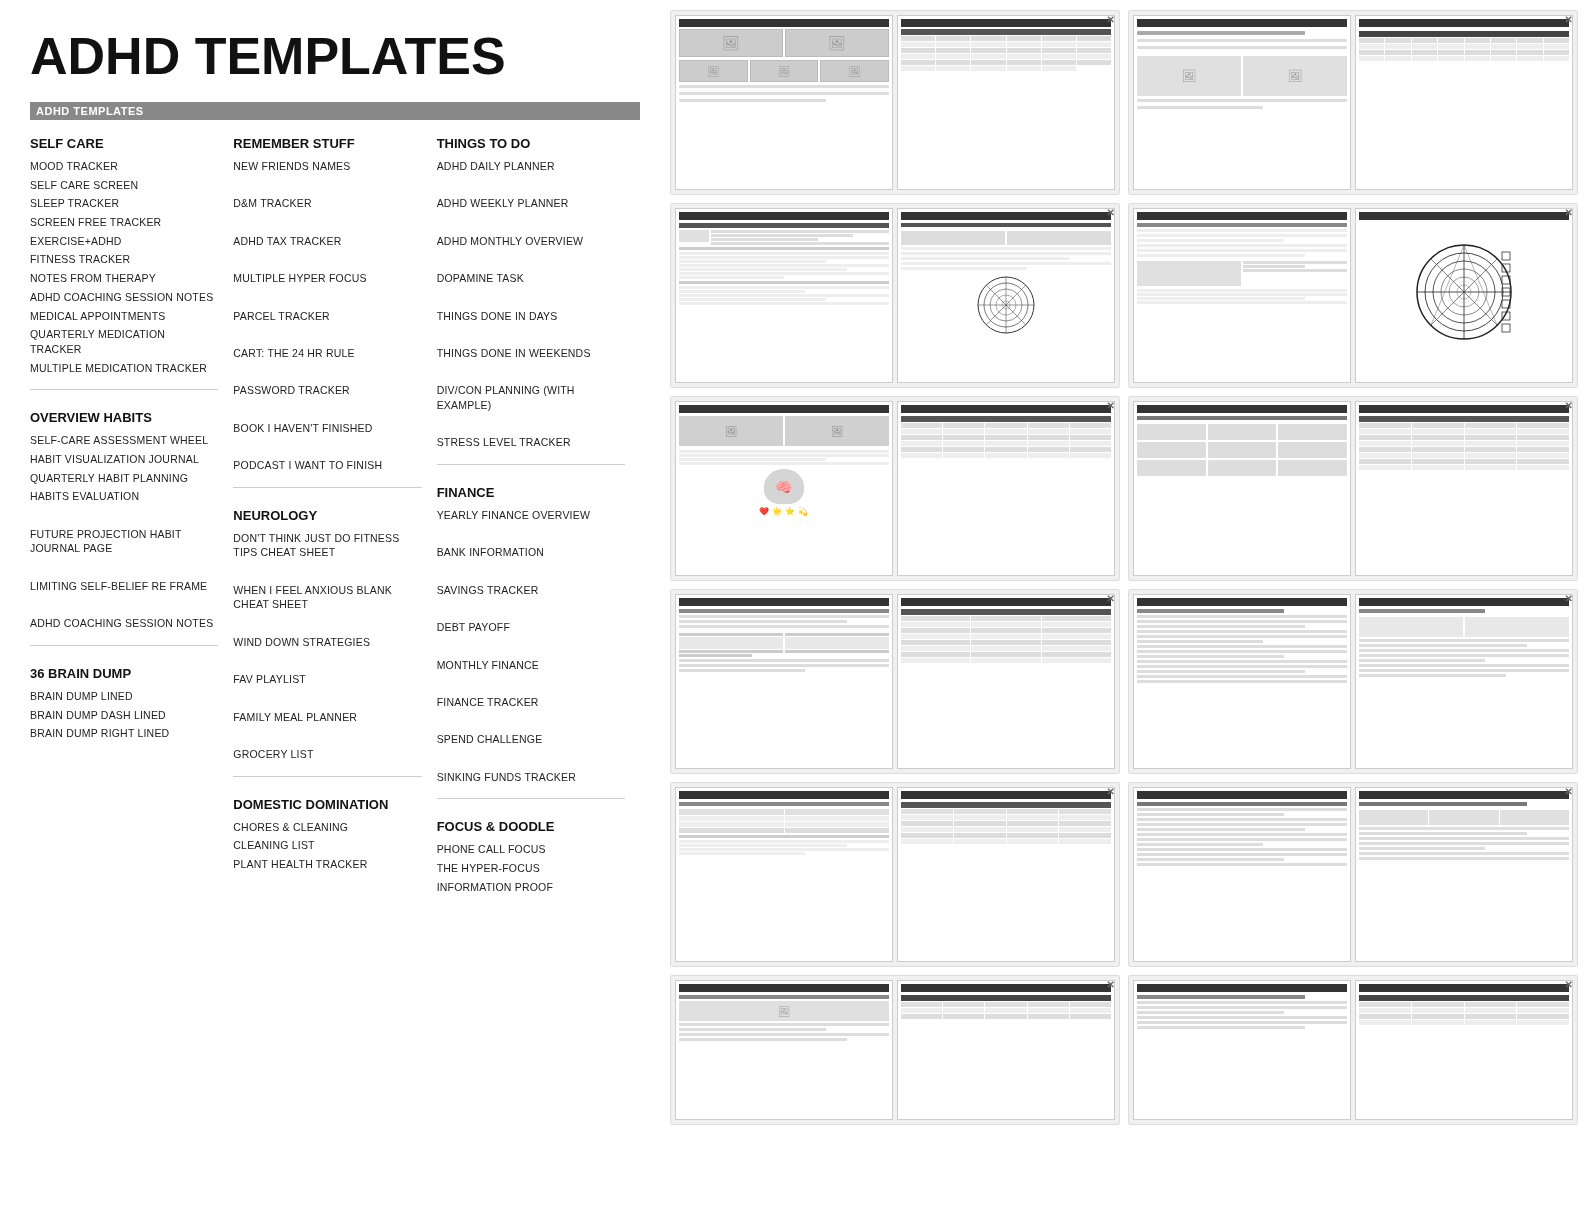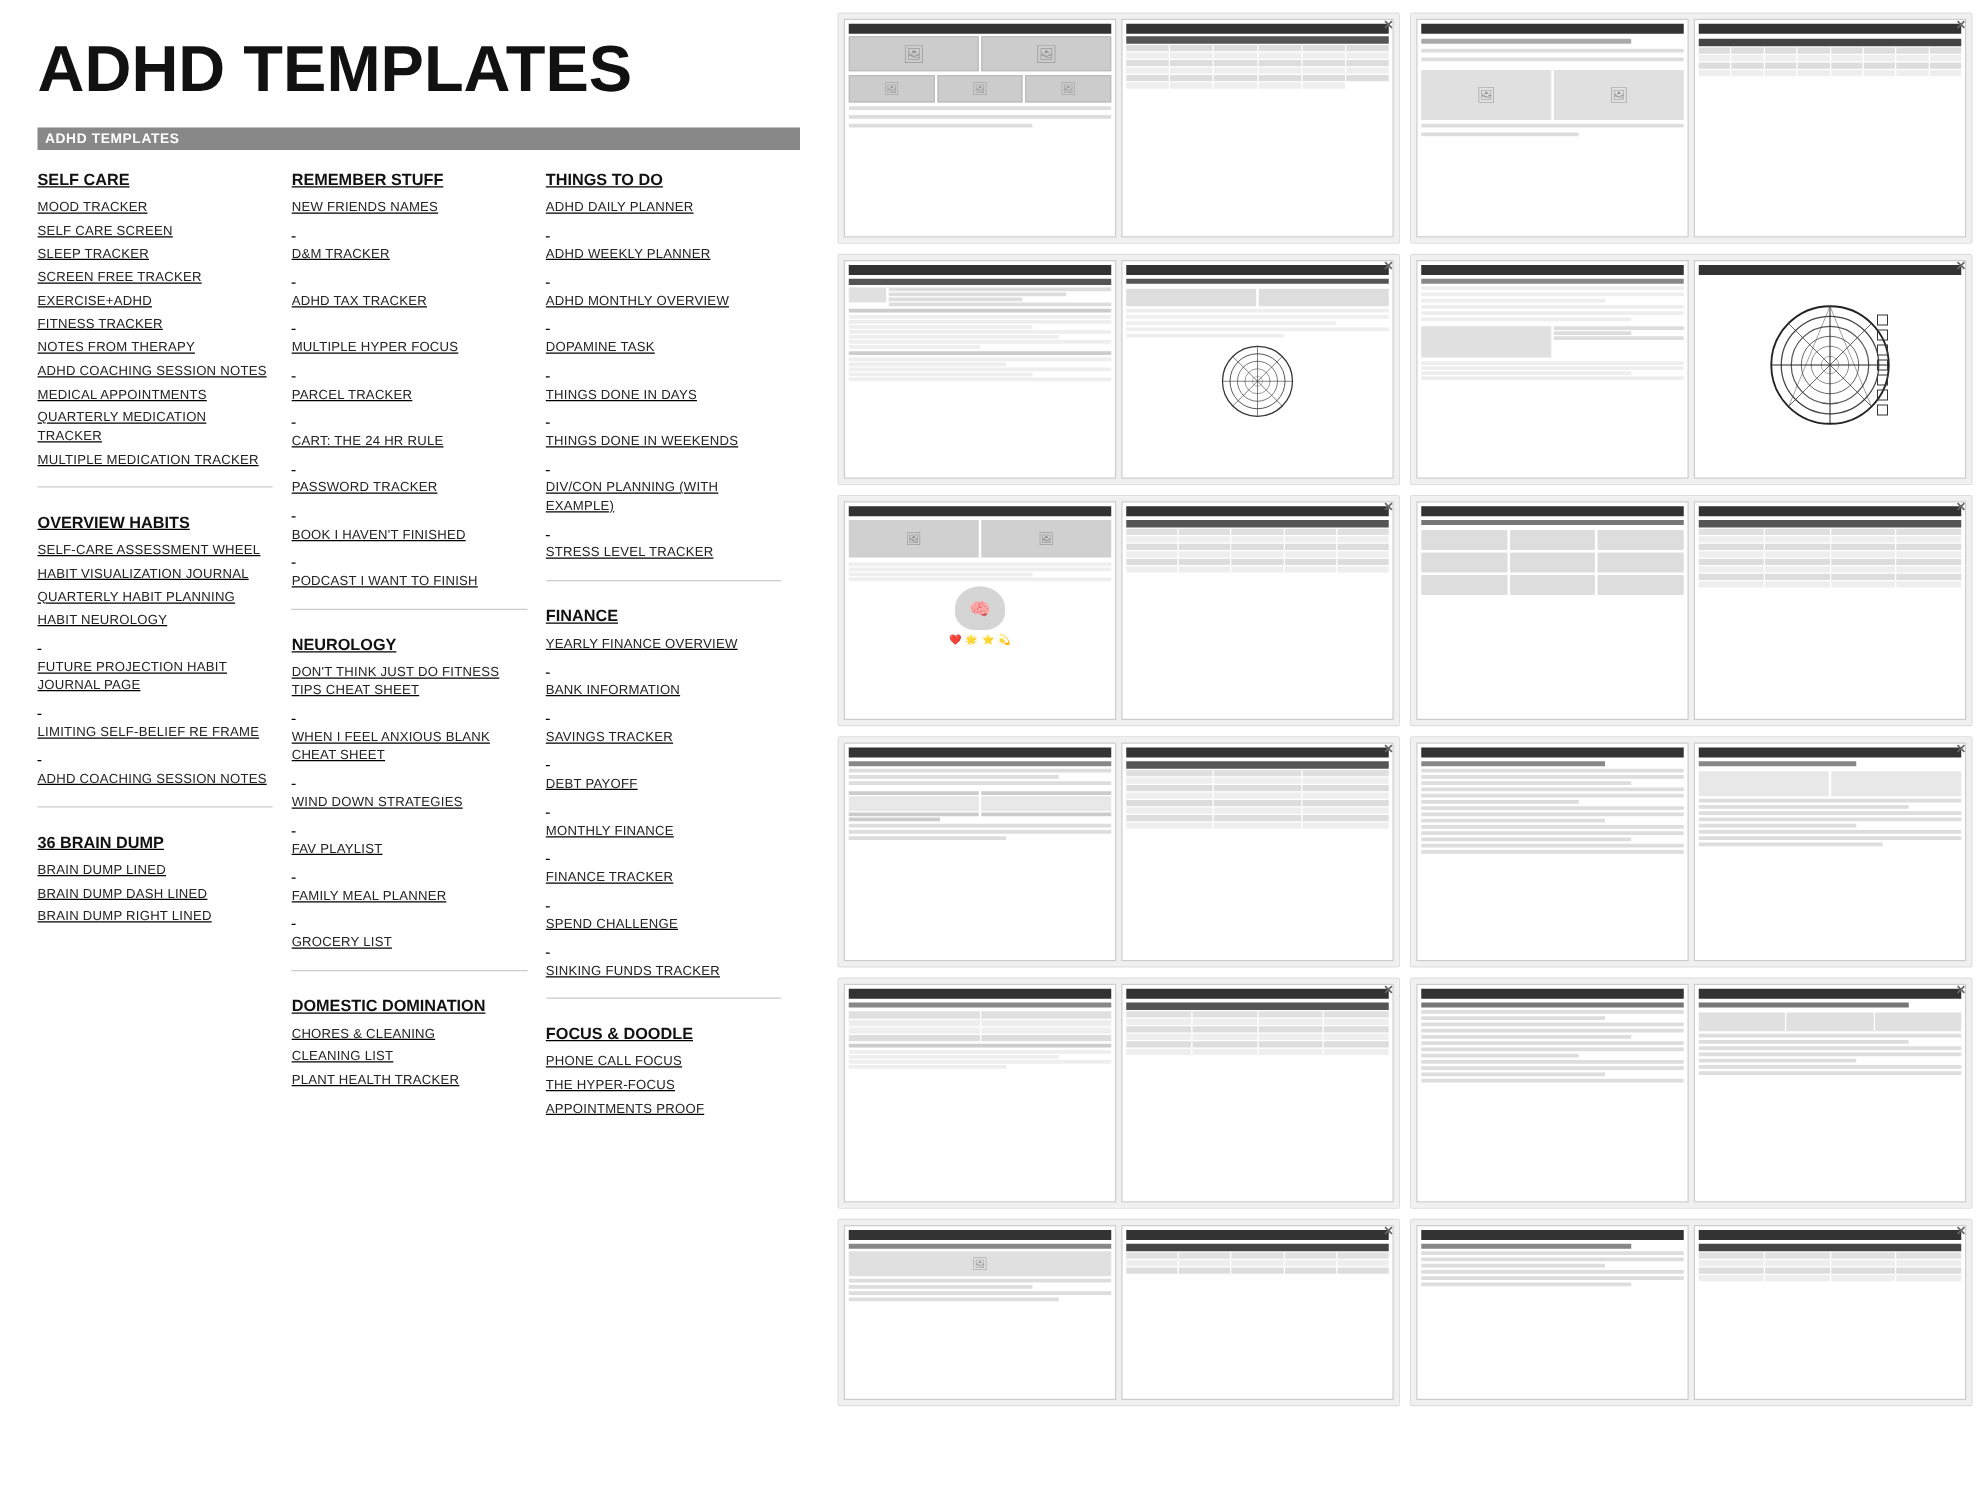--- a/index.html
+++ b/index.html
@@ -42,21 +42,20 @@
     }
 
     .columns-wrapper {
       display: flex;
       gap: 0;
     }
 
     .col {
       flex: 1;
       padding-right: 15px;
-      text-decoration: underline;
     }
 
     .col-category {
       font-size: 13px;
       font-weight: 900;
       color: #111;
       margin-bottom: 8px;
       margin-top: 20px;
     }
 
@@ -176,21 +175,21 @@
         <div class="col-item">ADHD COACHING SESSION NOTES</div>
         <div class="col-item">MEDICAL APPOINTMENTS</div>
         <div class="col-item">QUARTERLY MEDICATION TRACKER</div>
         <div class="col-item">MULTIPLE MEDICATION  TRACKER</div>
         <hr class="col-divider">
 
         <div class="col-category">OVERVIEW HABITS</div>
         <div class="col-item">SELF-CARE  ASSESSMENT WHEEL</div>
         <div class="col-item">HABIT VISUALIZATION JOURNAL</div>
         <div class="col-item">QUARTERLY HABIT PLANNING</div>
-        <div class="col-item">HABIT NEUROLOGY</div>
+        <div class="col-item">HABITS EVALUATION</div>
         <div class="col-item">&nbsp;</div>
         <div class="col-item">FUTURE PROJECTION HABIT JOURNAL PAGE</div>
         <div class="col-item">&nbsp;</div>
         <div class="col-item">LIMITING SELF-BELIEF RE FRAME</div>
         <div class="col-item">&nbsp;</div>
         <div class="col-item">ADHD COACHING SESSION NOTES</div>
         <hr class="col-divider">
 
         <div class="col-category">36 BRAIN DUMP</div>
         <div class="col-item">BRAIN DUMP LINED</div>
@@ -274,21 +273,21 @@
         <div class="col-item">FINANCE TRACKER</div>
         <div class="col-item">&nbsp;</div>
         <div class="col-item">SPEND CHALLENGE</div>
         <div class="col-item">&nbsp;</div>
         <div class="col-item">SINKING FUNDS TRACKER</div>
         <hr class="col-divider">
 
         <div class="col-category">FOCUS &amp; DOODLE</div>
         <div class="col-item">PHONE CALL FOCUS</div>
         <div class="col-item">THE HYPER-FOCUS</div>
-        <div class="col-item">APPOINTMENTS PROOF</div>
+        <div class="col-item">INFORMATION PROOF</div>
       </div>
     </div>
   </div>
 
   <div class="right-panel">
 
     <div class="preview-card">
       <div class="multi-doc-preview">
         <div class="sub-doc">
           <div class="mini-header"></div>

